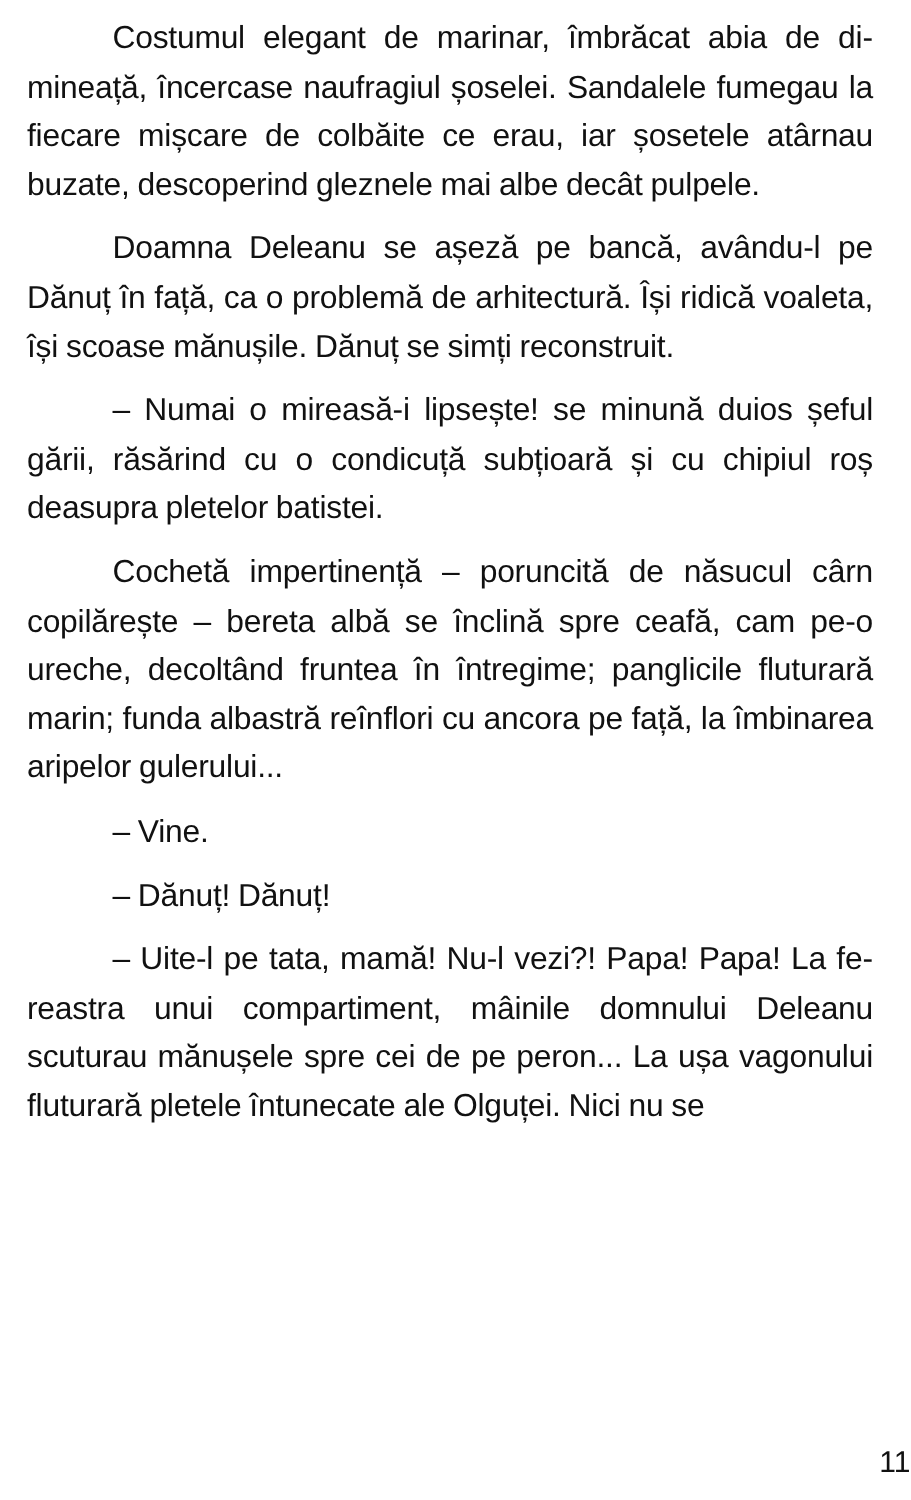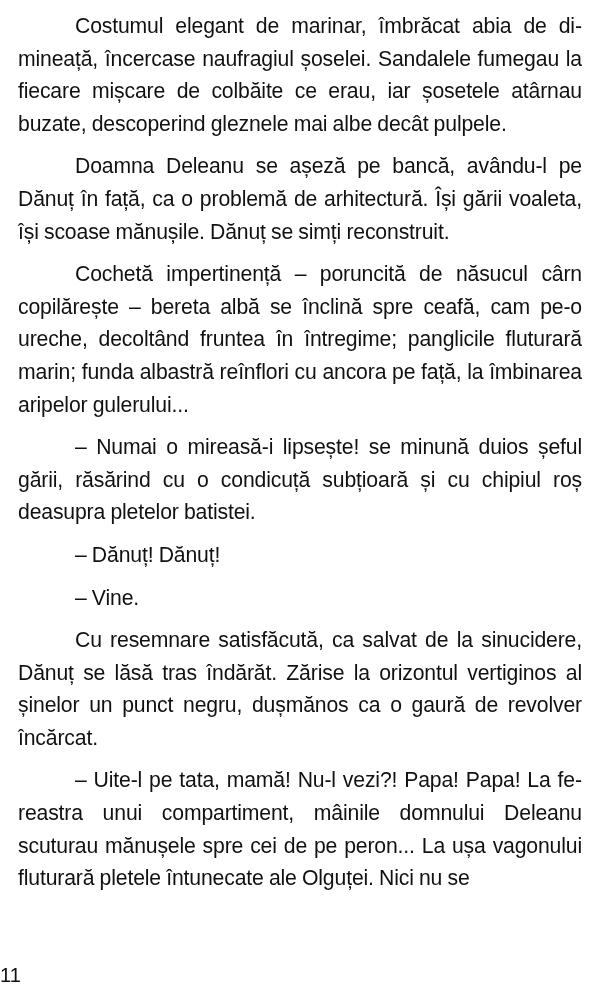--- a/index.html
+++ b/index.html
@@ -6,32 +6,31 @@
   body { width: 607px; height: 1000px; overflow: hidden; position: relative; }
   .page {
     position: absolute; left: 8px; top: 0px; width: 584px;
     font-family: "Liberation Sans", "DejaVu Sans", sans-serif;
     font-size: 21.2px; line-height: 32.6px; color: #111111;
     text-align: justify; letter-spacing: -0.15px;
     word-spacing: -0.5px;
   }
   .page p { margin: 10px; text-indent: 57px; hyphens: manual; }
   .page-number {
-    position: absolute; top: 964px; left: 0; width: 607px; text-align: left;
+    position: absolute; top: 964px; left: 0; width: 607px; text-align: right;
     font-family: "Liberation Sans", "DejaVu Sans", sans-serif;
     font-size: 20px; color: #111111;
   }
 </style>
 </head>
 <body>
 
 <div class="page">
   <p>Costumul elegant de marinar, îmbrăcat abia de di­mineață, încercase naufragiul șoselei. Sandalele fumegau la fiecare mișcare de colbăite ce erau, iar șosetele atârnau buzate, descoperind gleznele mai albe decât pulpele.</p>
-  <p>Doamna Deleanu se așeză pe bancă, avându-l pe Dănuț în față, ca o problemă de arhitectură. Își gării voa­leta, își scoase mănușile. Dănuț se simți reconstruit.</p>
+  <p>Doamna Deleanu se așeză pe bancă, avându-l pe Dănuț în față, ca o problemă de arhitectură. Își ridică voa­leta, își scoase mănușile. Dănuț se simți reconstruit.</p>
+  <p>– Numai o mireasă-i lipsește! se minună duios șeful gării, răsărind cu o condicuță subțioară și cu chipiul roș deasupra pletelor batistei.</p>
   <p>Cochetă impertinență – poruncită de năsucul cârn copilărește – bereta albă se înclină spre ceafă, cam pe-o ureche, decoltând fruntea în întregime; panglicile flutu­rară marin; funda albastră reînflori cu ancora pe față, la îm­binarea aripelor gulerului...</p>
-  <p>– Numai o mireasă-i lipsește! se minună duios șeful gării, răsărind cu o condicuță subțioară și cu chipiul roș deasupra pletelor batistei.</p>
+  <p>– Vine.</p>
   <p>– Dănuț! Dănuț!</p>
-  <p>– Vine.</p>
-  <p>Cu resemnare satisfăcută, ca salvat de la sinucidere, Dănuț se lăsă tras îndărăt. Zărise la orizontul vertiginos al șinelor un punct negru, dușmănos ca o gaură de revolver încărcat.</p>
   <p>– Uite-l pe tata, mamă! Nu-l vezi?! Papa! Papa! La fe­reastra unui compartiment, mâinile domnului Deleanu scuturau mănușele spre cei de pe peron... La ușa vagonu­lui fluturară pletele întunecate ale Olguței. Nici nu se</p>
 </div>
 
 <div class="page-number">11</div>
 
 </body></html>

